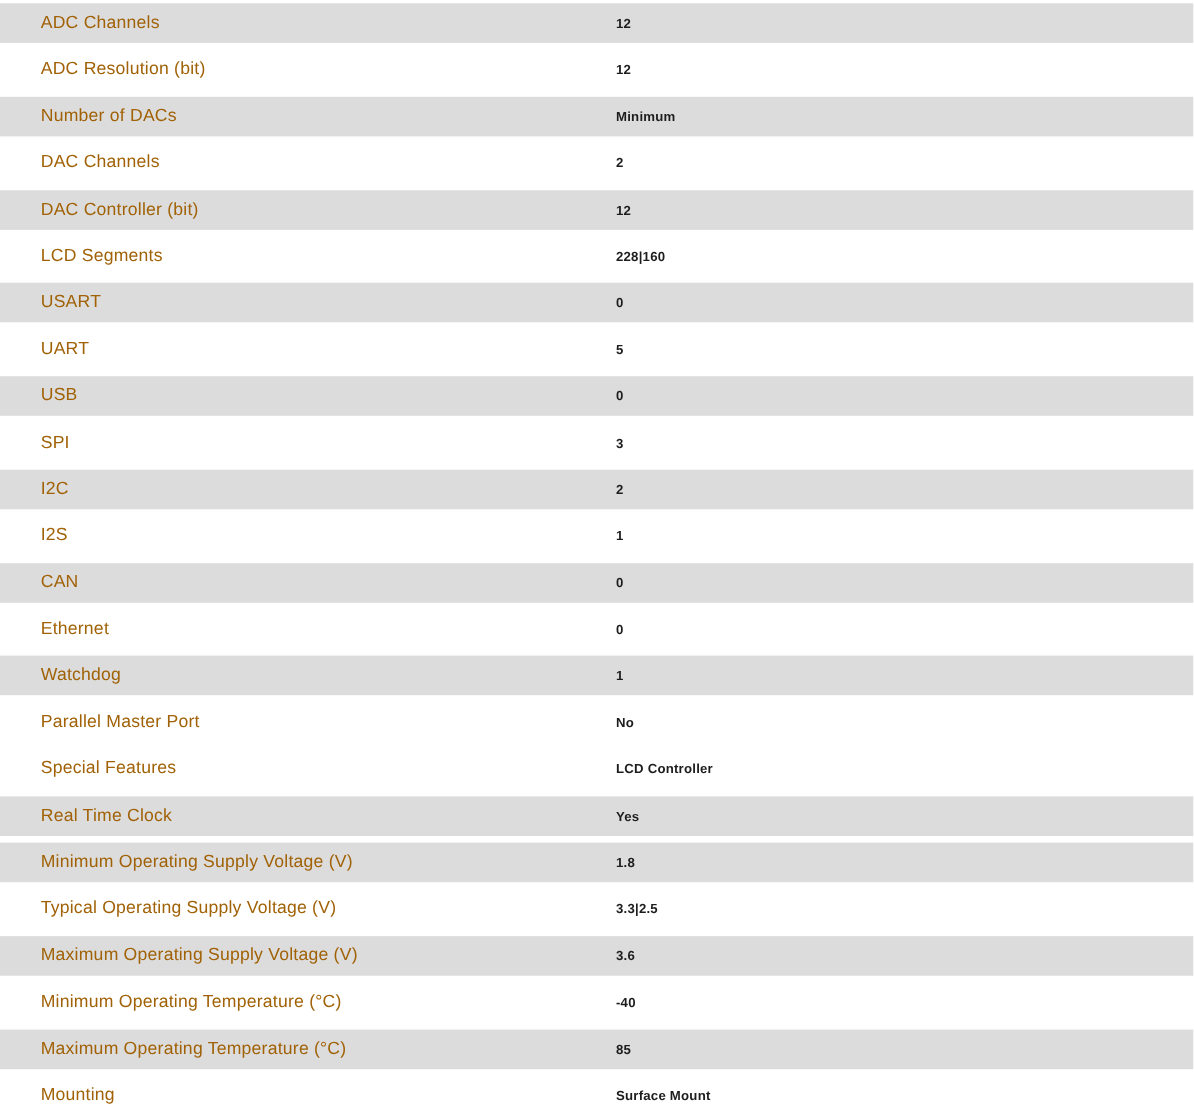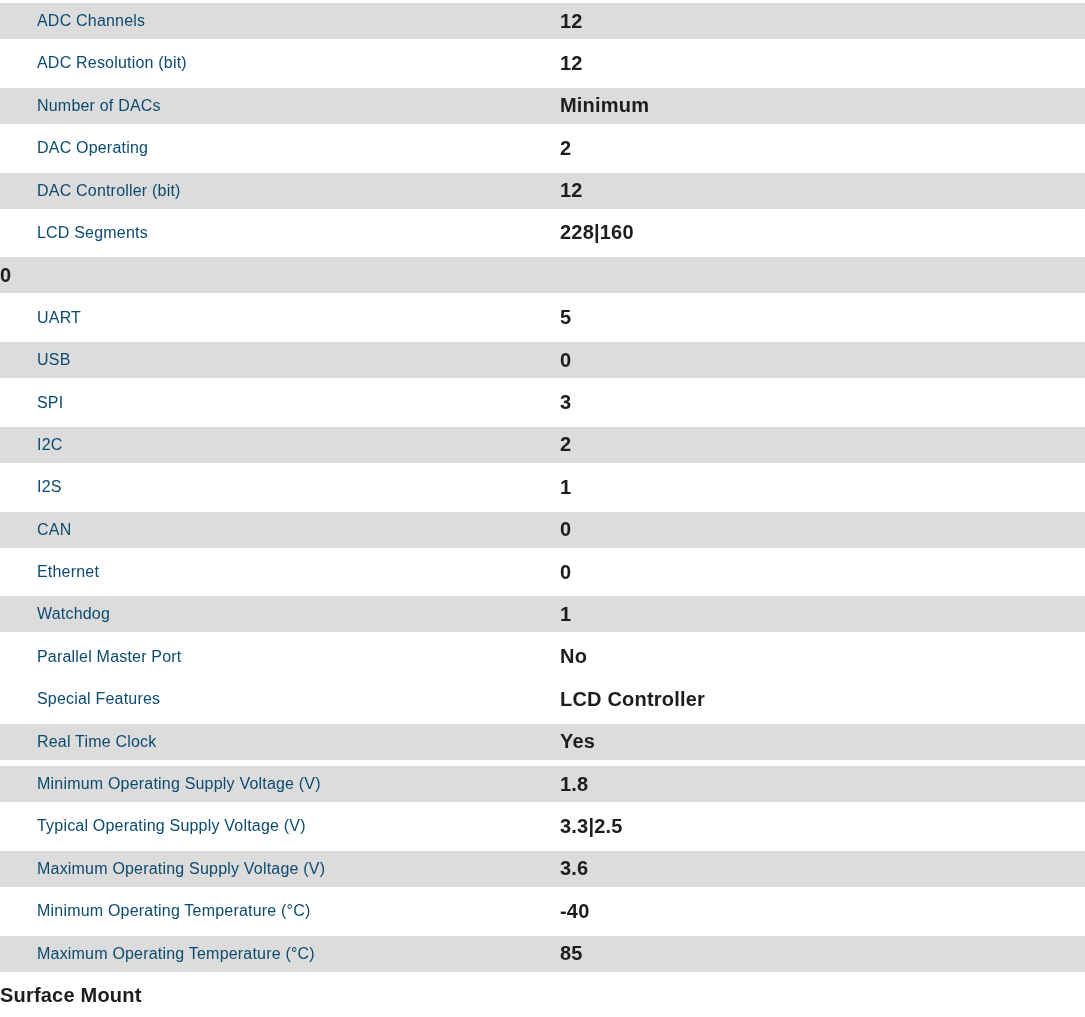--- a/index.html
+++ b/index.html
@@ -26,26 +26,26 @@
   }
   .spec-row.alt {
     background: #dcdcdc;
   }
   .spec-label {
     box-sizing: border-box;
     width: 560px;
     padding-left: 37px;
     font-size: 16px;
     letter-spacing: 0.2px;
-    color: #0c4a6e;
+    color: #a16207;
     white-space: nowrap;
   }
   .spec-value {
     flex: 1;
-    font-size: 20px;
+    font-size: 12px;
     font-weight: bold;
     letter-spacing: 0.2px;
     color: #1d1d1d;
     white-space: nowrap;
   }
 </style>
 </head>
 <body>
 
 <div class="spec-table" id="spec-table">
@@ -58,35 +58,36 @@
     <div class="spec-label">ADC Resolution (bit)</div>
     <div class="spec-value">12</div>
   </div>
 
   <div class="spec-row alt">
     <div class="spec-label">Number of DACs</div>
     <div class="spec-value">Minimum</div>
   </div>
 
   <div class="spec-row">
-    <div class="spec-label">DAC Operating</div>
+    <div class="spec-label">DAC Channels</div>
     <div class="spec-value">2</div>
   </div>
 
   <div class="spec-row alt">
     <div class="spec-label">DAC Controller (bit)</div>
     <div class="spec-value">12</div>
   </div>
 
   <div class="spec-row">
     <div class="spec-label">LCD Segments</div>
     <div class="spec-value">228|160</div>
   </div>
 
   <div class="spec-row alt">
+    <div class="spec-label">USART</div>
     <div class="spec-value">0</div>
   </div>
 
   <div class="spec-row">
     <div class="spec-label">UART</div>
     <div class="spec-value">5</div>
   </div>
 
   <div class="spec-row alt">
     <div class="spec-label">USB</div>
@@ -157,15 +158,16 @@
     <div class="spec-label">Minimum Operating Temperature (°C)</div>
     <div class="spec-value">-40</div>
   </div>
 
   <div class="spec-row alt">
     <div class="spec-label">Maximum Operating Temperature (°C)</div>
     <div class="spec-value">85</div>
   </div>
 
   <div class="spec-row">
+    <div class="spec-label">Mounting</div>
     <div class="spec-value">Surface Mount</div>
   </div>
 </div>
 
 </body></html>

